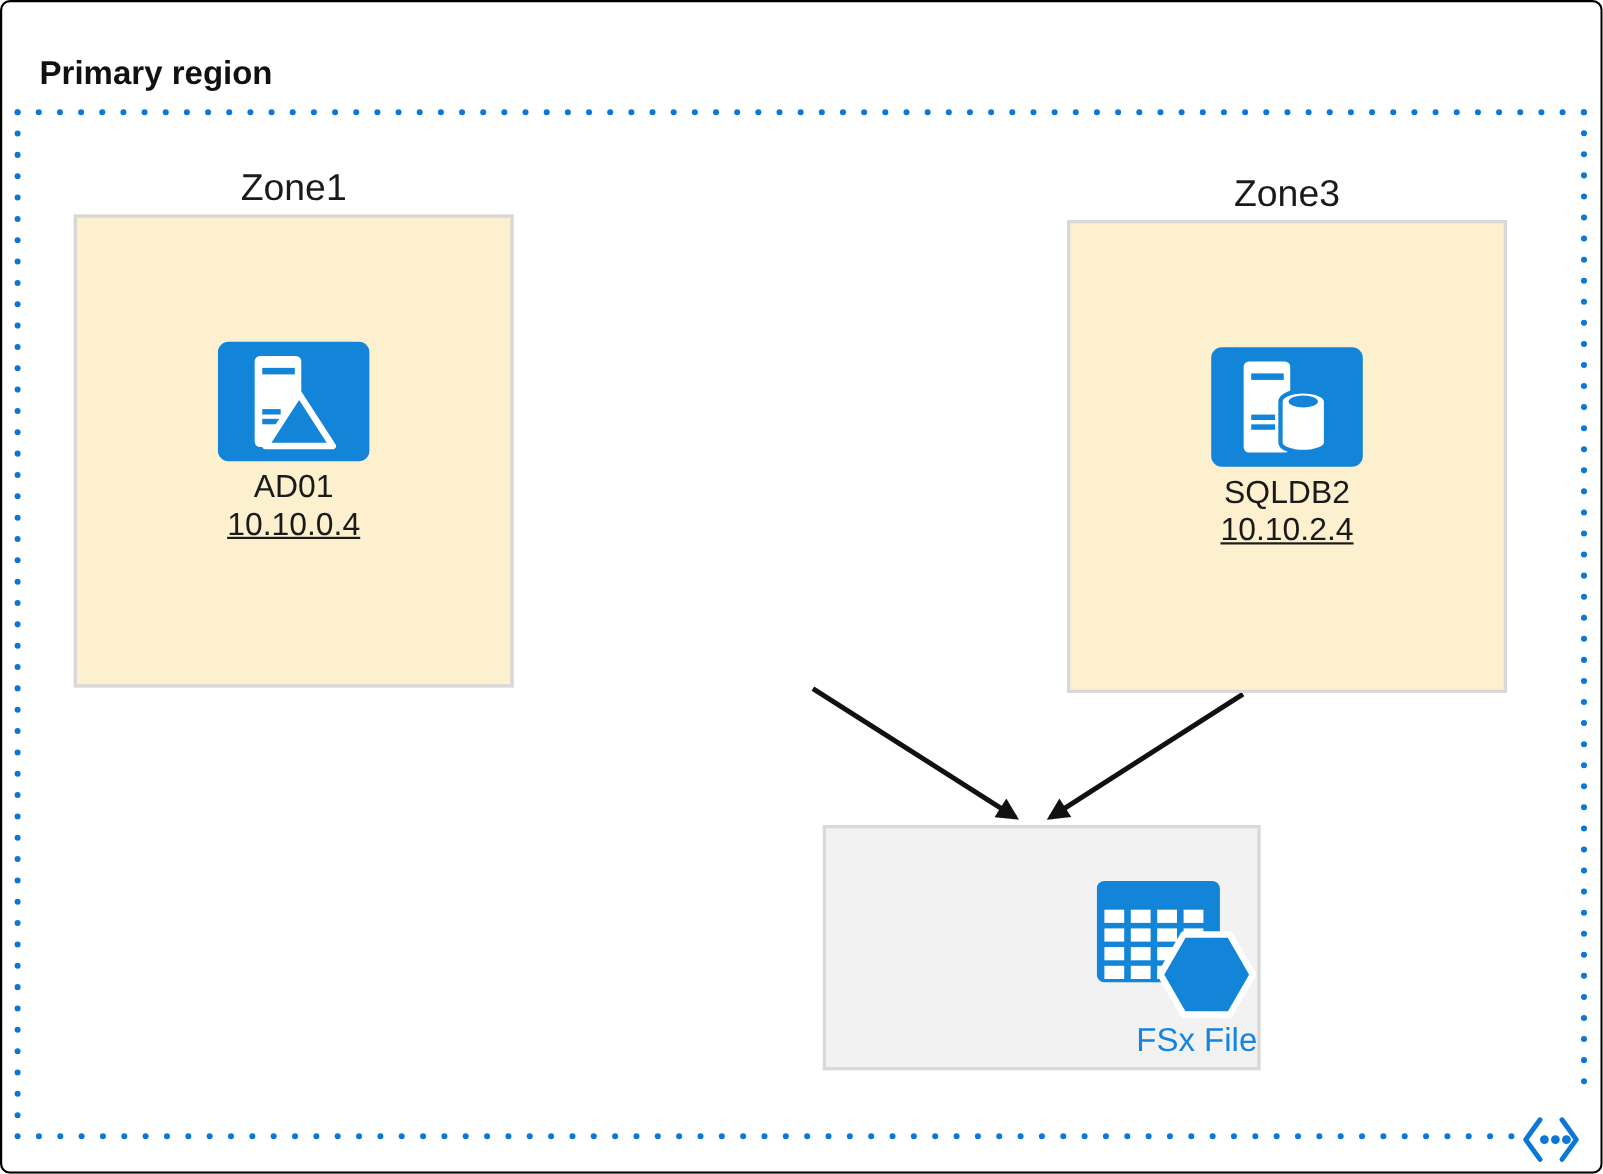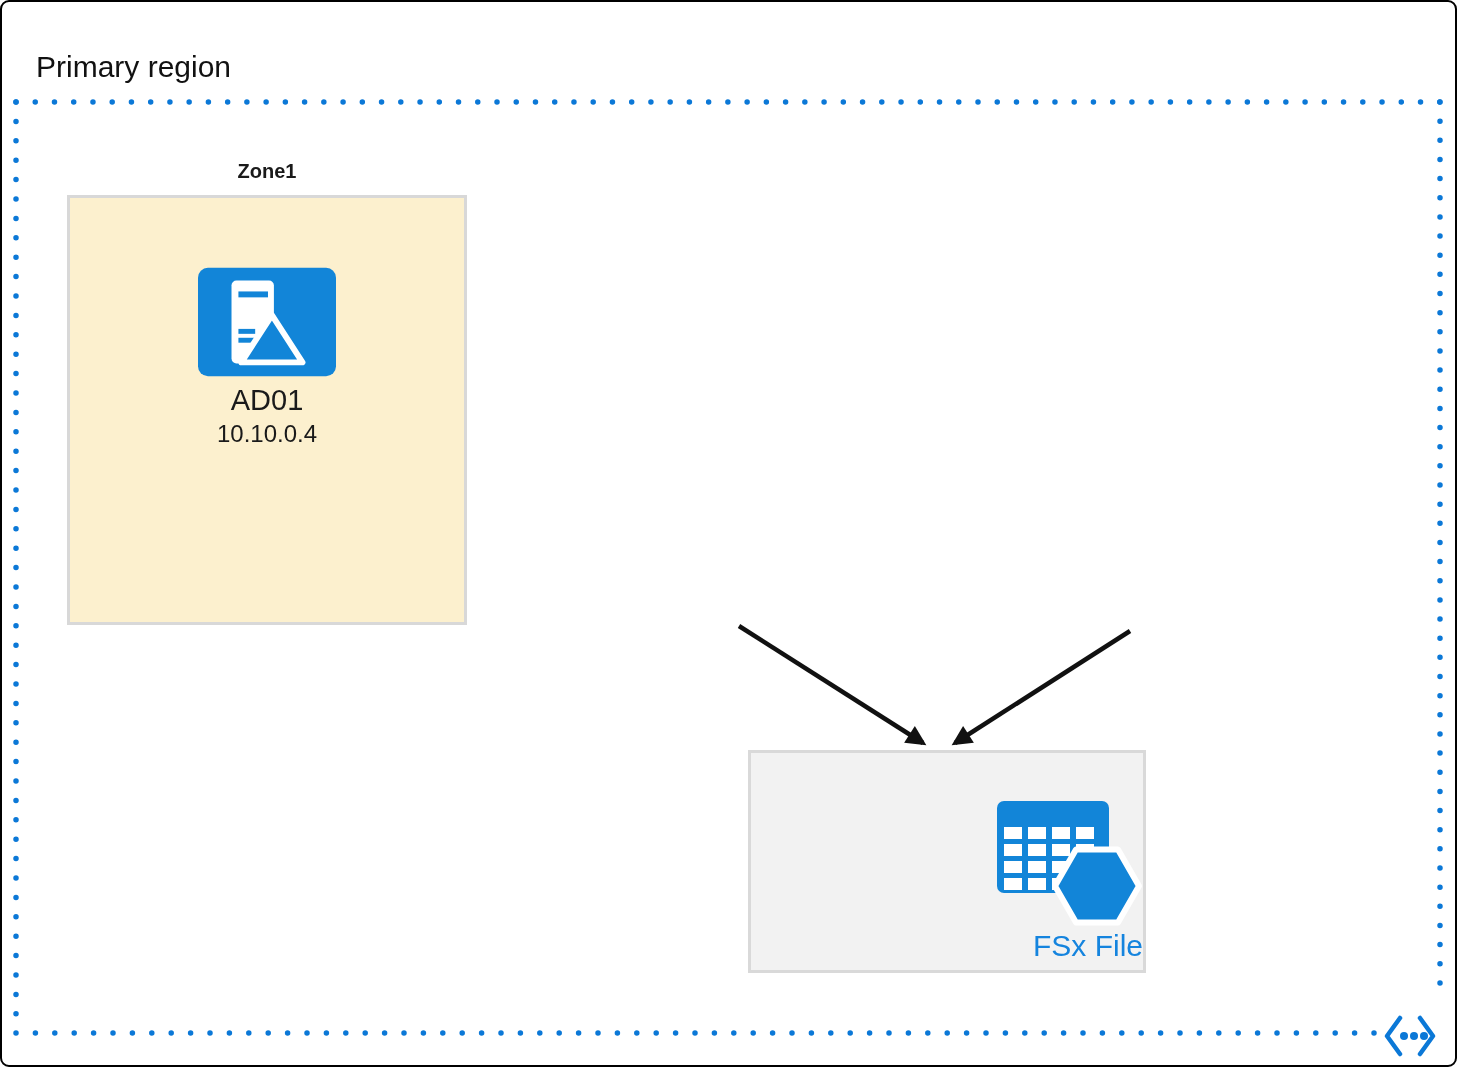--- a/index.html
+++ b/index.html
@@ -2,37 +2,37 @@
 <html><head>
 <meta charset="utf-8">
 <style>
   html,body{margin:0;padding:0;background:#fff;}
   #canvas{
     position:relative;width:1457px;height:1067px;box-sizing:border-box;
     background:#ffffff;border:2px solid #000;border-radius:9px;overflow:hidden;
     font-family:"Liberation Sans",sans-serif;color:#1a1a1a;
   }
   .region-title{
-    position:absolute;left:34px;top:48px;font-size:30px;font-weight:400;color:#111;
+    position:absolute;left:34px;top:48px;font-size:30px;font-weight:700;color:#111;
     letter-spacing:0;
   }
   svg.overlay{position:absolute;left:0;top:0;width:1457px;height:1067px;z-index:1;}
   .zone{position:absolute;width:400px;z-index:2;}
   .zone-label{
-    text-align:center;font-size:20px;line-height:38px;height:38px;color:#1a1a1a;font-weight:700;
+    text-align:center;font-size:34px;line-height:38px;height:38px;color:#1a1a1a;font-weight:400;
   }
   .zone-box{
     margin-top:5px;height:430px;box-sizing:border-box;
     background:#fcf0ce;border:3px solid #d8d8d8;
     display:flex;flex-direction:column;align-items:center;
-    padding-top:69px;
+    padding-top:112px;
   }
   .node-icon{width:138px;height:110px;display:block;}
   .node-name{font-size:29px;line-height:34px;margin-top:6px;text-align:center;}
-  .node-ip{font-size:24px;line-height:34px;text-align:center;}
+  .node-ip{font-size:29px;line-height:34px;text-align:center;text-decoration:underline;}
   .storage-box{
     position:absolute;left:746px;top:748px;width:398px;height:223px;box-sizing:border-box;
     background:#f2f2f2;border:3px solid #d9d9d9;z-index:2;
     display:flex;flex-direction:column;align-items:flex-end;
   }
   .storage-icon{width:146px;height:126px;margin-top:48px;display:block;}
   .storage-label{font-size:30px;line-height:34px;margin-top:2px;color:#1584de;}
 </style>
 </head>
 <body>
@@ -84,20 +84,36 @@
         <rect x="41" y="62" width="17" height="5" fill="#1285d8"></rect>
         <rect x="41" y="71" width="17" height="5" fill="#1285d8"></rect>
         <polygon points="75,48 106,96 44,96" fill="#1285d8" stroke="#ffffff" stroke-width="6" stroke-linejoin="round"></polygon>
       </svg>
       <div class="node-name">AD01</div>
       <div class="node-ip">10.10.0.4</div>
     </div>
   </div>
 
 
+  <div class="zone" style="left:968px;top:155px;">
+    <div class="zone-label">Zone3</div>
+    <div class="zone-box">
+      <svg class="node-icon" viewBox="0 0 140 110">
+        <rect width="140" height="110" rx="10" fill="#1285d8"></rect>
+        <rect x="30" y="13" width="43" height="84" rx="5" fill="#ffffff"></rect>
+        <rect x="37" y="24" width="30" height="6" fill="#1285d8"></rect>
+        <rect x="37" y="62" width="22" height="5" fill="#1285d8"></rect>
+        <rect x="37" y="71" width="22" height="5" fill="#1285d8"></rect>
+        <path d="M64 50 a21 9.5 0 0 1 42 0 v38 a21 8.5 0 0 1 -42 0 z" fill="#ffffff" stroke="#1285d8" stroke-width="4"></path>
+        <ellipse cx="85" cy="50" rx="13.5" ry="5.5" fill="#1285d8"></ellipse>
+      </svg>
+      <div class="node-name">SQLDB2</div>
+      <div class="node-ip">10.10.2.4</div>
+    </div>
+  </div>
 
   <div class="storage-box">
     <svg class="storage-icon" viewBox="0 0 146 126">
       <rect x="0" y="0" width="112" height="92" rx="7" fill="#1285d8"></rect>
       <g fill="#ffffff">
         <rect x="7" y="26" width="18" height="12"></rect>
           <rect x="31" y="26" width="18" height="12"></rect>
         <rect x="55" y="26" width="18" height="12"></rect>
           <rect x="79" y="26" width="18" height="12"></rect>
         <rect x="7" y="43" width="18" height="12"></rect>

